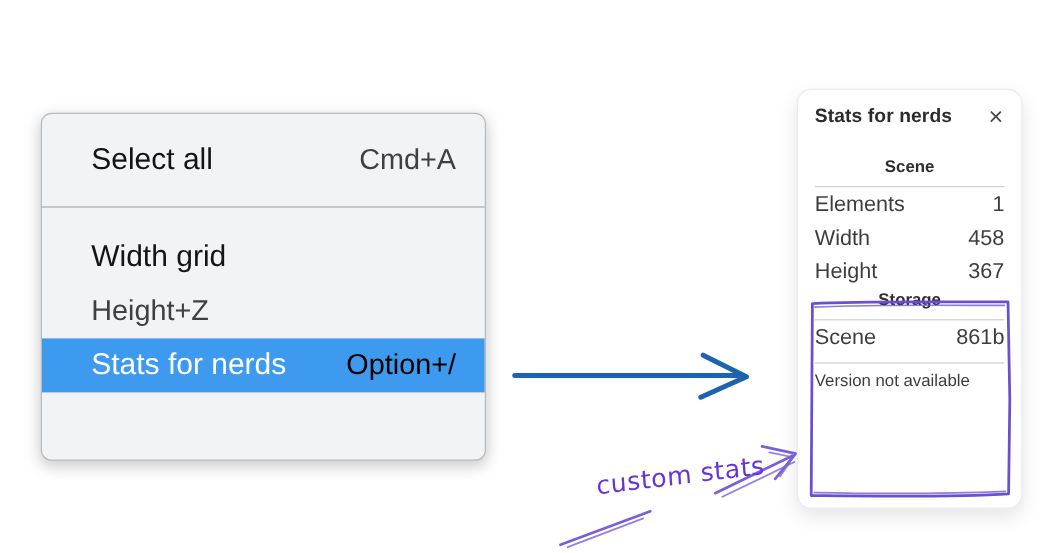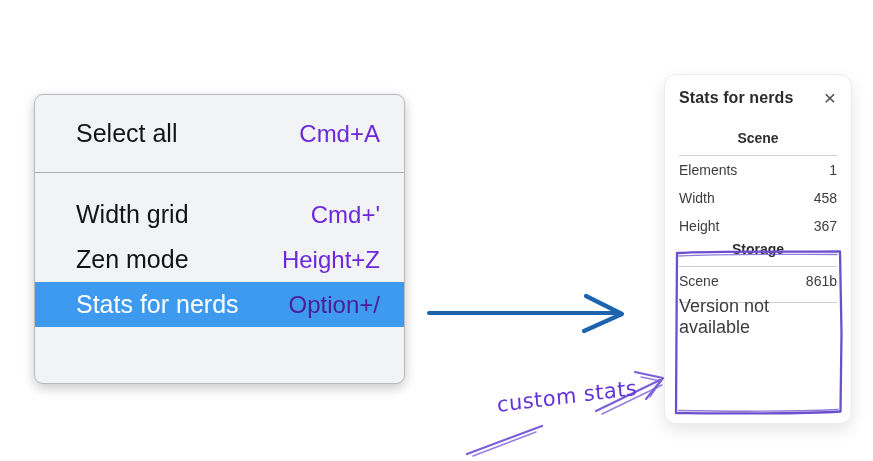--- a/index.html
+++ b/index.html
@@ -16,44 +16,44 @@
     box-sizing:border-box;overflow:hidden;display:flex;flex-direction:column;z-index:1;margin-top:34px;
   }
   .menu-sec1{height:77px;display:flex;align-items:center;}
   .menu-sep{height:1px;background:#a8adb3;flex:0 0 auto;}
   .menu-sec2{padding-top:19px;flex:1;}
   .menu-item{
     height:45px;display:flex;align-items:center;justify-content:space-between;
     padding:0 24px 0 41px;box-sizing:border-box;width:100%;cursor:default;
   }
   .mi-label{font-size:25px;color:#141414;white-space:nowrap;}
-  .mi-key{font-size:24px;color:#6d28d9;white-space:nowrap;}
+  .mi-key{font-size:24px;color:#404040;white-space:nowrap;}
   .menu-item.selected{background:var(--accent,#3e9aef);}
   .menu-item.selected .mi-label{color:#ffffff;}
-  .menu-item.selected .mi-key{color:#4c1d95;}
+  .menu-item.selected .mi-key{color:#000000;}
 
   
   .panel{
     position:absolute;left:664px;top:74px;width:188px;height:350px;
     background:#fff;border:1px solid #ebebee;border-radius:12px;
     box-shadow:0 6px 16px rgba(0,0,0,.10);
     box-sizing:border-box;padding:12px 14px;z-index:1;
   }
   .panel-head{display:flex;justify-content:space-between;align-items:center;height:22px;}
   .panel-title{font-size:16px;font-weight:bold;color:#2b2b2b;letter-spacing:.1px;}
   .panel-close{
     font-size:21px;line-height:14px;color:#4a4a4a;cursor:pointer;
     padding:0 1px;font-weight:400;
   }
   .sec-h{text-align:center;font-weight:bold;font-size:14px;color:#2f2f2f;line-height:19px;}
   .sec-h.first{margin-top:20px;}
   .sec-div{height:1px;background:#cfcfd3;margin-top:7px;}
-  .row{display:flex;justify-content:space-between;align-items:center;height:28px;font-size:14px;color:#3d3d3d;}
+  .row{display:flex;justify-content:space-between;align-items:center;height:28px;font-size:18px;color:#3d3d3d;}
   .row .rv{text-align:right;}
-  .note{font-size:18px;color:#3d3d3d;height:28px;display:flex;align-items:center;}
+  .note{font-size:14px;color:#3d3d3d;height:28px;display:flex;align-items:center;}
 
   
   .annot{
     position:absolute;left:497px;top:393px;z-index:30;
     font-family:"DejaVu Sans", sans-serif;
     font-size:21px;color:var(--annotation-purple,#6434d8);
     transform:rotate(-7deg) skewX(-3deg);transform-origin:left center;
     letter-spacing:.5px;white-space:nowrap;
   }
 
@@ -70,24 +70,22 @@
     <div class="menu-sec1">
       <div class="menu-item">
         <span class="mi-label">Select all</span>
         <span class="mi-key">Cmd+A</span>
       </div>
     </div>
     <div class="menu-sep"></div>
     <div class="menu-sec2">
       <div class="menu-item">
         <span class="mi-label">Width grid</span>
-        <span class="mi-key">Cmd+'</span>
       </div>
       <div class="menu-item">
-        <span class="mi-label">Zen mode</span>
         <span class="mi-key">Height+Z</span>
       </div>
       <div class="menu-item selected">
         <span class="mi-label">Stats for nerds</span>
         <span class="mi-key">Option+/</span>
       </div>
     </div>
   </div>
 
   <div class="panel">

